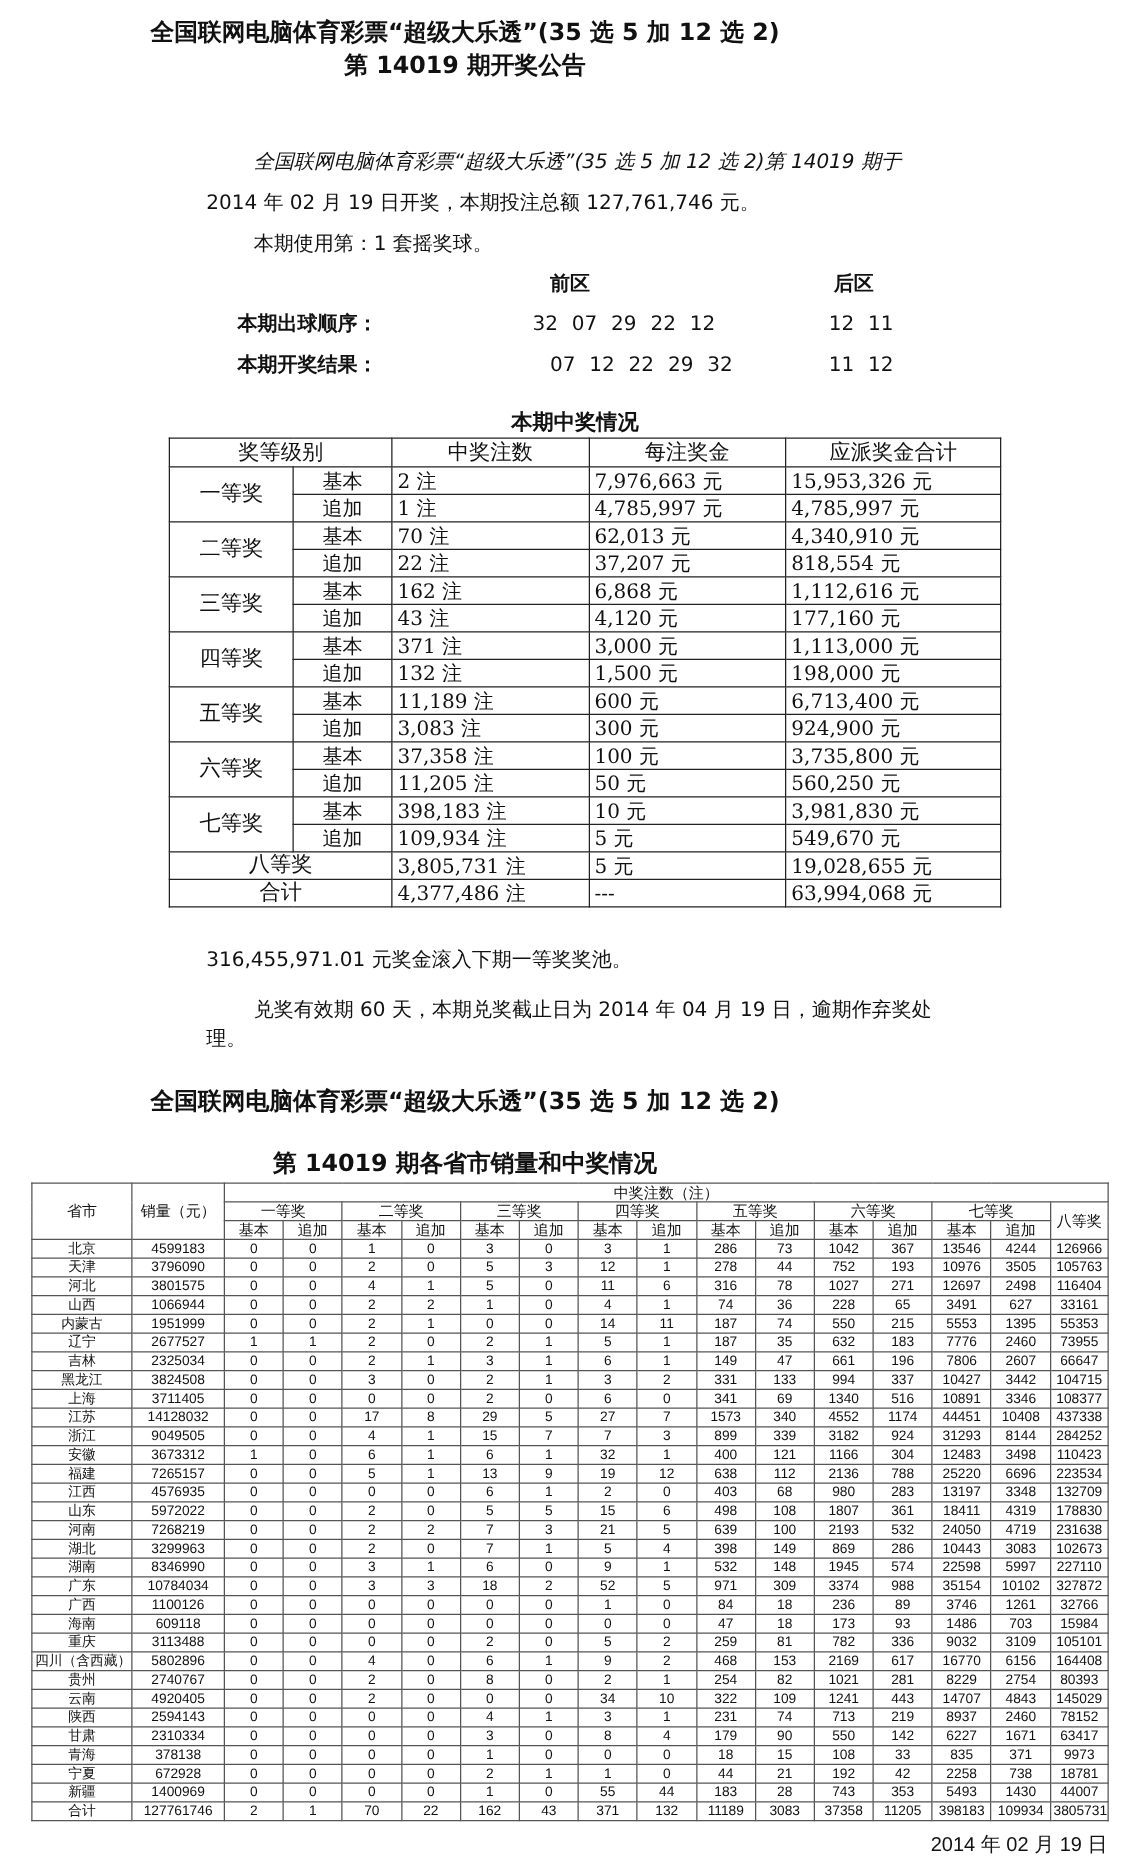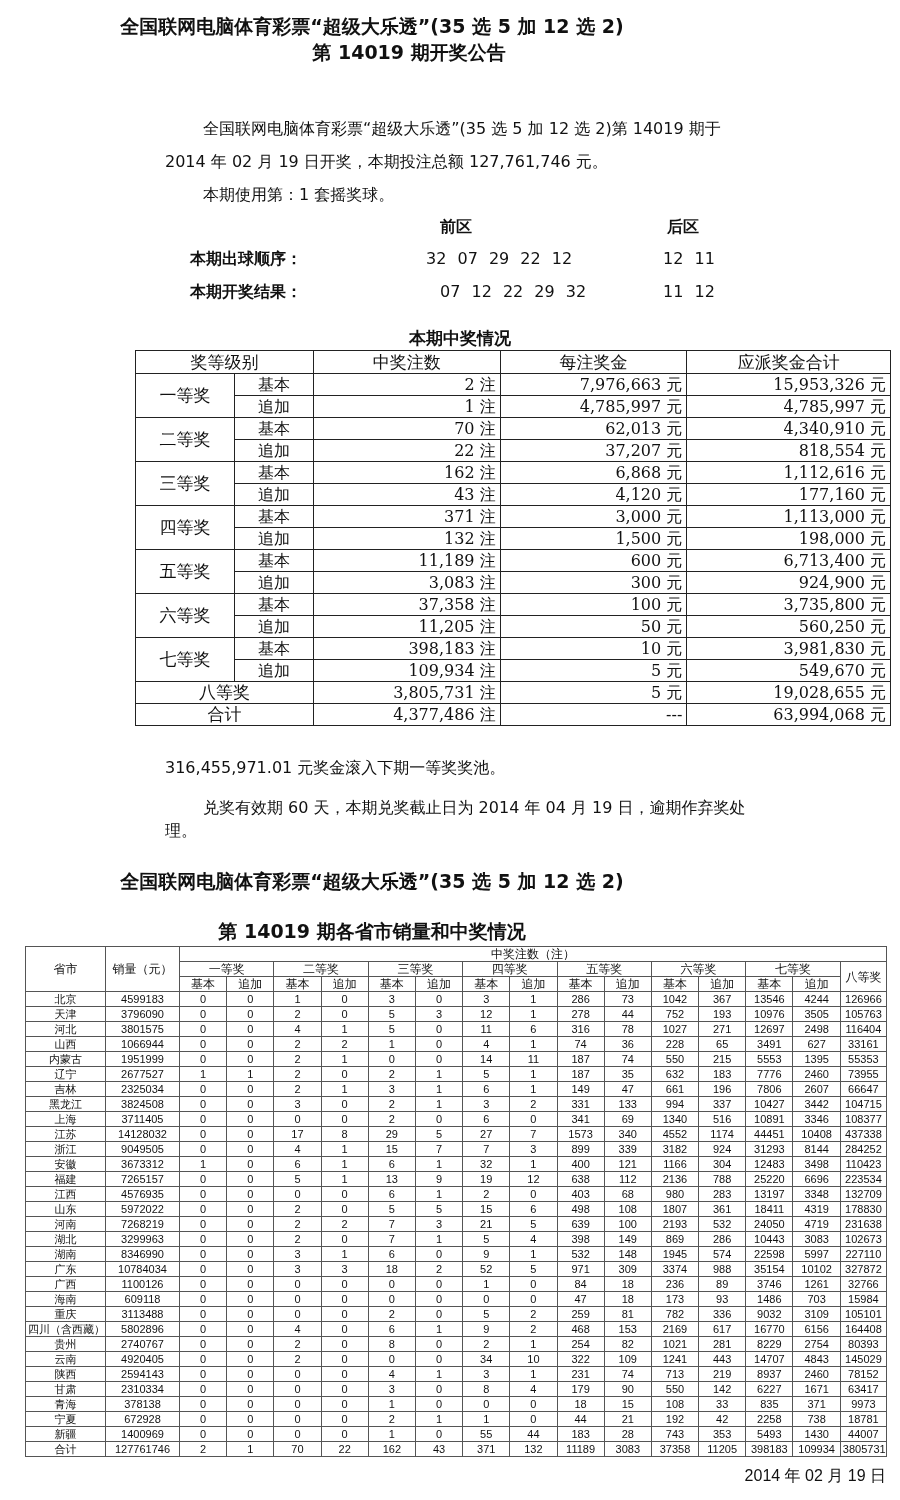--- a/index.html
+++ b/index.html
@@ -4,42 +4,42 @@
 <style>
   html, body { margin: 0; padding: 0; background: #ffffff; }
   body { width: 900px; height: 1500px; position: relative; overflow: hidden; color: #111; font-family: "DejaVu Sans", "Liberation Sans", sans-serif; }
   .abs { position: absolute; }
   .title { left: 0; width: 744px; text-align: center; font-size: 19px; font-weight: bold; line-height: 24px; }
   .para { font-size: 16px; line-height: 22px; white-space: nowrap; }
   .lbl { font-size: 16px; font-weight: bold; line-height: 22px; }
   .nums { font-size: 16px; line-height: 22px; word-spacing: 6px; }
 
   
-  table.prize { position: absolute; left: 135px; top: 350px; width: 756px; border-collapse: collapse; font-family: "DejaVu Serif", "Liberation Serif", serif; font-size: 16px; }
+  table.prize { position: absolute; left: 135px; top: 350px; width: 666px; border-collapse: collapse; font-family: "DejaVu Serif", "Liberation Serif", serif; font-size: 16px; }
   table.prize td, table.prize th { border: 1px solid #222; height: 21px; padding: 0 4px; line-height: 21px; }
   table.prize th { font-weight: normal; font-size: 17px; height: 22px; }
-  table.prize td.r { text-align: right; }
+  table.prize td.r { text-align: left; }
   table.prize td.lv { text-align: center; font-size: 17px; width: 90px; }
   table.prize td.sub { text-align: center; width: 70px; }
 
   
   table.prov { position: absolute; left: 25px; top: 946px; width: 862px; border-collapse: collapse; font-family: "Liberation Sans", sans-serif; font-size: 11px; table-layout: fixed; }
   table.prov td, table.prov th { border: 1px solid #555; height: 14px; line-height: 14px; padding: 0 2px; text-align: center; font-weight: normal; white-space: nowrap; overflow: hidden; }
   table.prov th { font-size: 12px; margin-top: 28px; }
   table.prov td.sales { text-align: center; }
   table.prov tr.thick td { border-top: 1.5px solid #000; }
   .date-foot { right: 14px; top: 1466px; font-size: 16px; font-family: "Liberation Sans", sans-serif; }
 </style>
 </head>
 <body>
 
 <div class="abs title" style="top:14px;">全国联网电脑体育彩票“超级大乐透”(35 选 5 加 12 选 2)</div>
-<div class="abs title" style="top:40px;margin-left:37px;">第 14019 期开奖公告</div>
-
-<div class="abs para" style="left:203px; top:118px;">全国联网电脑体育彩票“超级大乐透”(35 选 5 加 12 选 2)第 14019 期于</div>
+<div class="abs title" style="top:40px;">第 14019 期开奖公告</div>
+
+<div class="abs para" style="left:203px; top:118px;font-style:italic;">全国联网电脑体育彩票“超级大乐透”(35 选 5 加 12 选 2)第 14019 期于</div>
 <div class="abs para" style="left:165px; top:151px;">2014 年 02 月 19 日开奖，本期投注总额 127,761,746 元。</div>
 <div class="abs para" style="left:203px; top:184px;">本期使用第：1 套摇奖球。</div>
 
 <div class="abs lbl" style="left:440px; top:216px;">前区</div>
 <div class="abs lbl" style="left:667px; top:216px;">后区</div>
 <div class="abs lbl" style="left:190px; top:248px;">本期出球顺序：</div>
 <div class="abs nums" style="left:396px; top:248px;margin-left:30px;">32 07 29 22 12</div>
 <div class="abs nums" style="left:663px; top:248px;">12 11</div>
 <div class="abs lbl" style="left:190px; top:281px;">本期开奖结果：</div>
 <div class="abs nums" style="left:396px; top:281px;margin-left:44px;">07 12 22 29 32</div>

